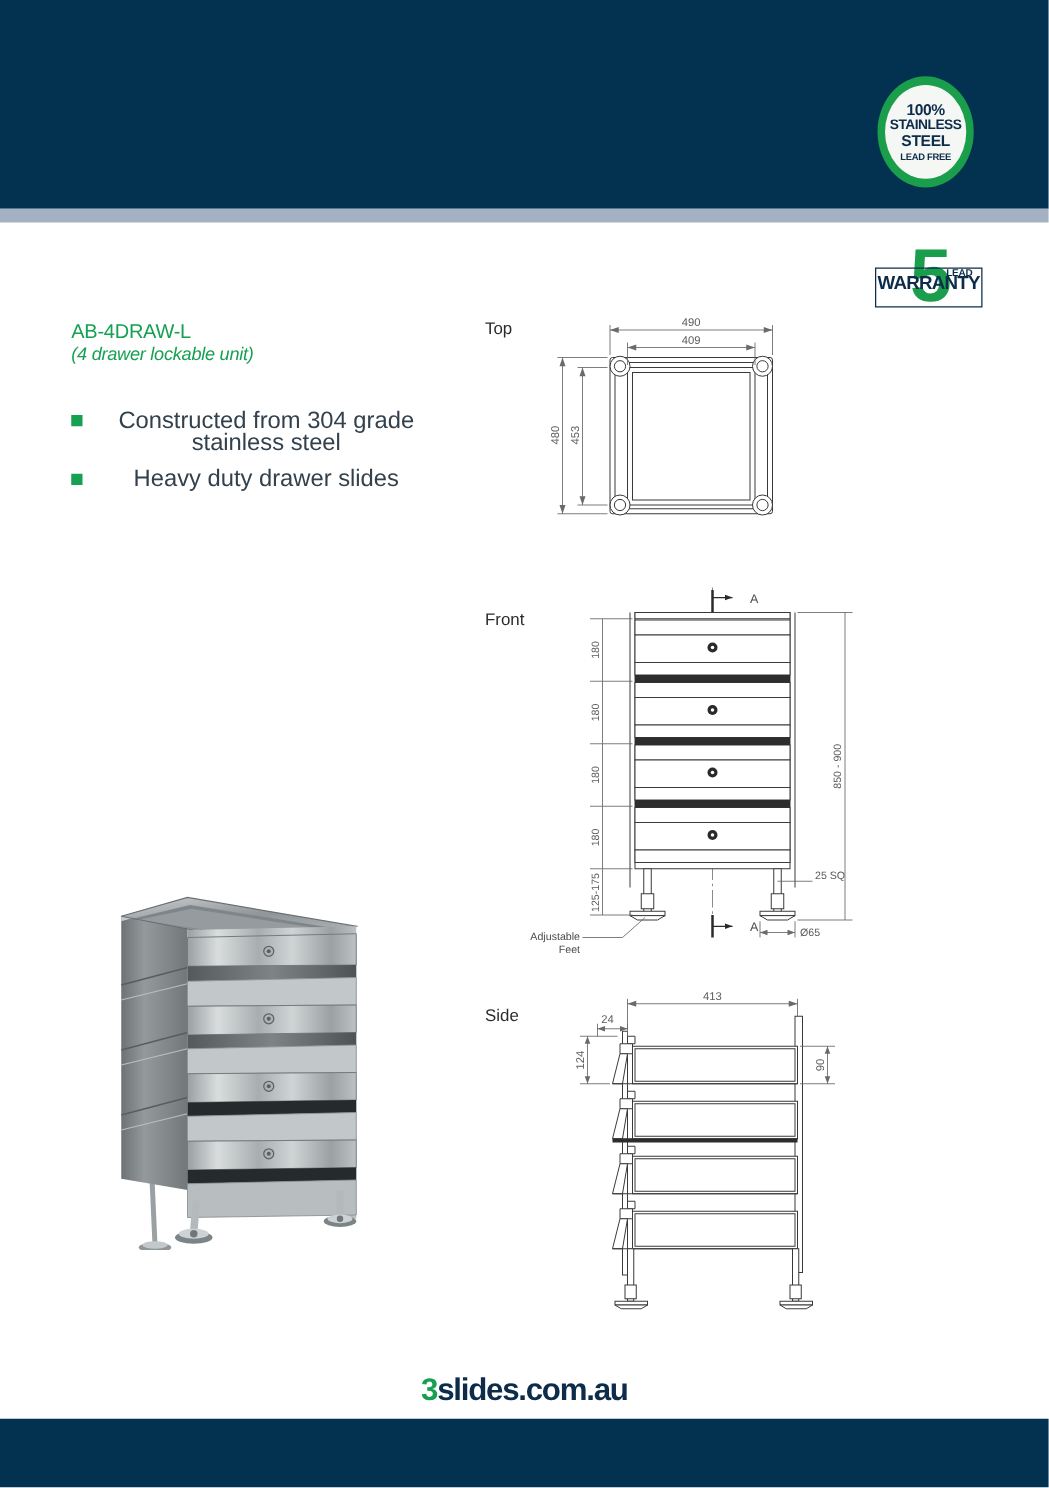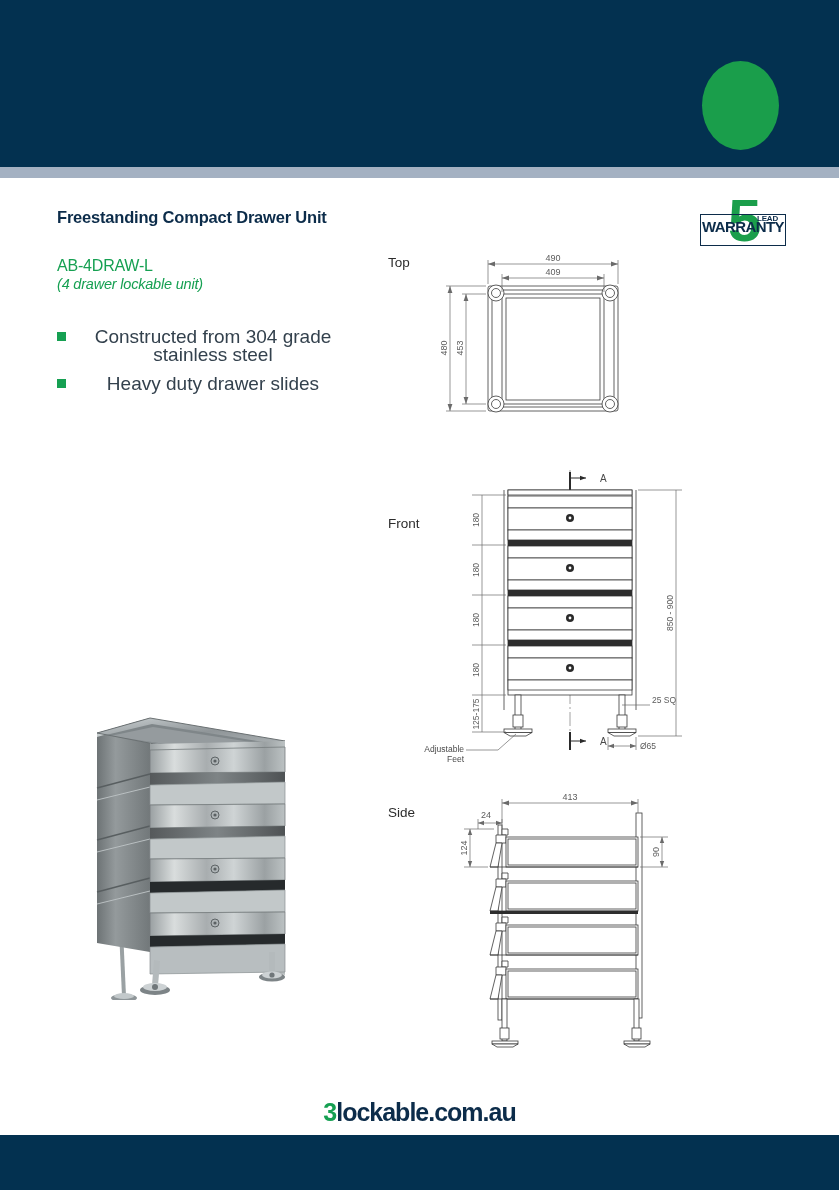--- a/index.html
+++ b/index.html
@@ -116,21 +116,21 @@
     position:absolute;left:88px;top:700px;width:210px;height:300px;
   }
 
   
   .view-label{
     position:absolute;
     font-size:13.5px;color:#2c2c2c;
     font-family:"Liberation Sans", sans-serif;
   }
   .lbl-top{left:388px;top:255px;}
-  .lbl-front{left:388px;top:516px;}
+  .lbl-front{left:388px;top:488px;}
   .lbl-side{left:388px;top:805px;}
 
   svg{display:block;}
   .dwg{position:absolute;}
   .dwg-top{left:430px;top:250px;}
   .dwg-front{left:420px;top:460px;}
   .dwg-side{left:440px;top:785px;}
 
   
   .footer-logo{
@@ -146,32 +146,37 @@
 </style>
 </head>
 <body>
 
 <div class="page">
 
   <div class="header">
 
     <div class="ss-badge">
       <div class="ss-ring"></div>
+      <div class="ss-inner">
+        <div class="ss-l1">100%</div>
+        <div class="ss-l2">STAINLESS</div>
+        <div class="ss-l3">STEEL</div>
+        <div class="ss-l4">LEAD FREE</div>
+      </div>
     </div>
   </div>
   <div class="header-rule"></div>
 
   <div class="war-badge">
     <div class="war-5">5</div>
     <div class="war-box"></div>
     <div class="war-word">WARRANTY</div>
     <div class="war-year">LEAD</div>
   </div>
 
-  <div class="prod-title">Freestanding Compact Drawer Unit</div>
   <div class="prod-code">AB-4DRAW-L</div>
   <div class="prod-sub">(4 drawer lockable unit)</div>
 
   <div class="features">
     <div class="feat">
       <span class="sq"></span>
       <span>Constructed from 304 grade stainless steel</span>
     </div>
     <div class="feat">
       <span class="sq"></span>
@@ -523,17 +528,17 @@
         <line x1="200" y1="82" x2="228" y2="82"></line>
         <line x1="222" y1="52" x2="222" y2="82"></line>
       </g>
       <path d="M222 52 l-2.2 6 h4.4 z" fill="#6a6a6a"></path>
       <path d="M222 82 l-2.2 -6 h4.4 z" fill="#6a6a6a"></path>
       <text x="219" y="67" font-size="9" fill="#5c5c5c" text-anchor="middle" transform="rotate(-90 219 67)" font-family="Liberation Sans, sans-serif">90</text>
     </svg>
   </div>
 
   <div class="footer-logo">
-    <span class="fl-3">3</span><span class="fl-rest">lockable.com.au</span>
+    <span class="fl-3">3</span><span class="fl-rest">slides.com.au</span>
   </div>
   <div class="footer-bar"></div>
 
 </div>
 
 </body></html>

